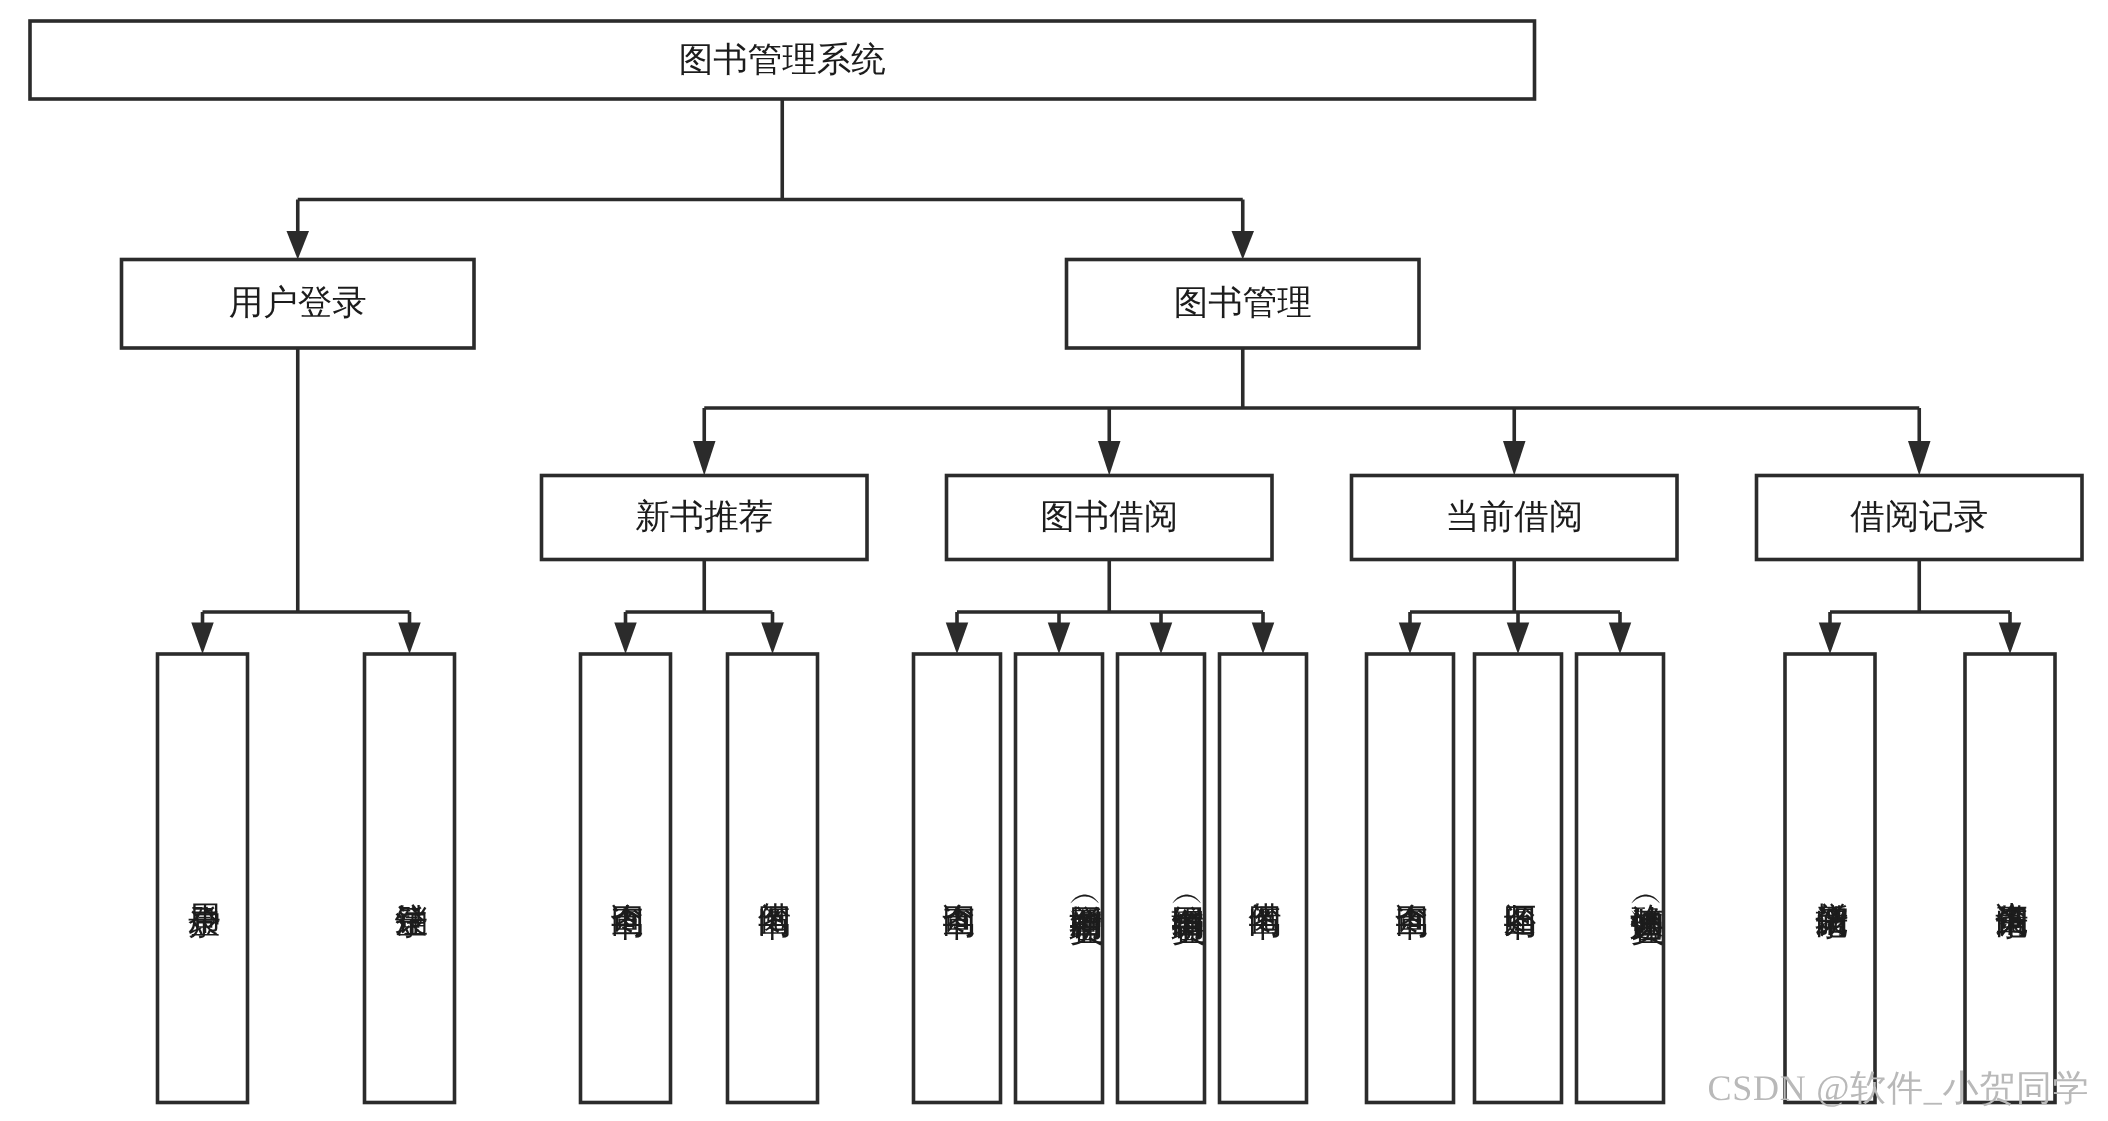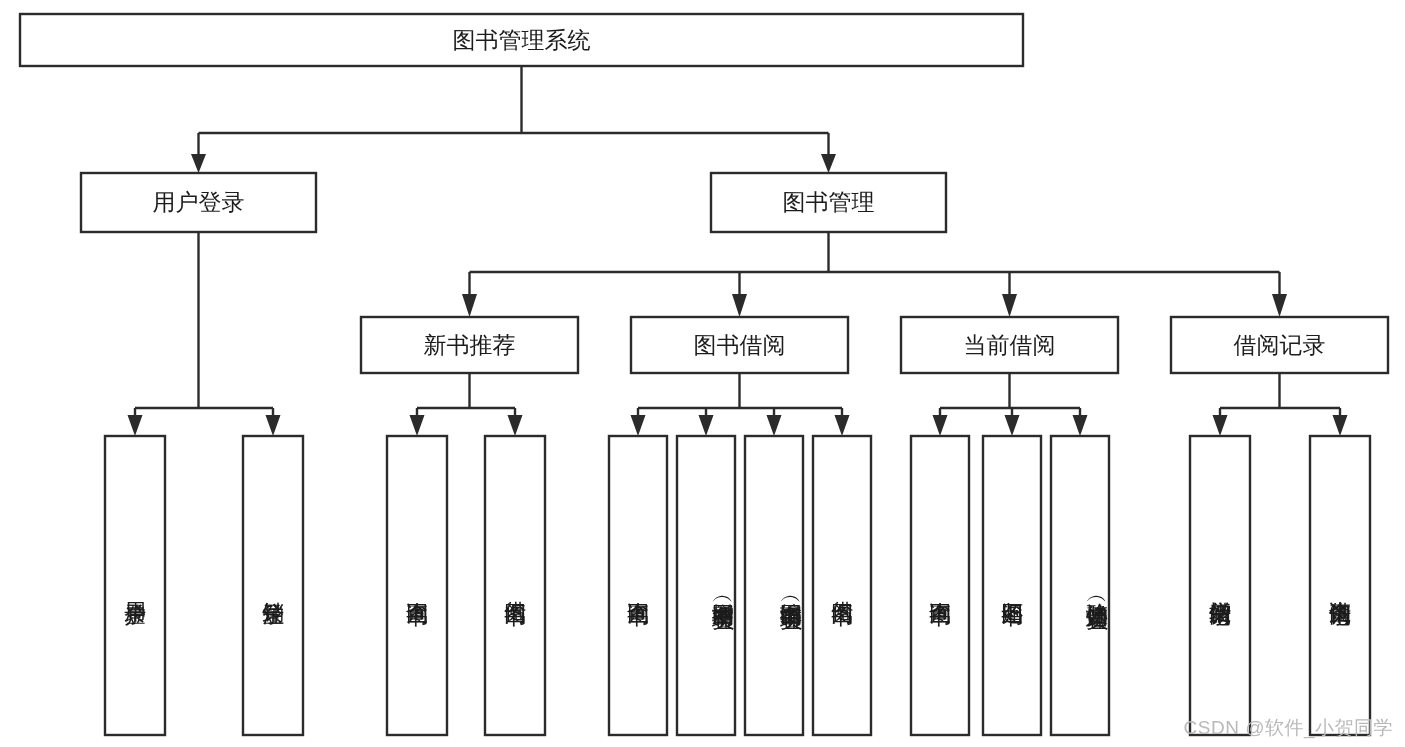--- a/index.html
+++ b/index.html
@@ -61,22 +61,22 @@
     writing-mode: vertical-rl;
     text-orientation: upright;
     letter-spacing: 1px;
     white-space: nowrap;
     pointer-events: none;
   }
   .watermark {
     position: absolute;
     right: 12px;
     bottom: 6px;
-    font-family: Liberation Sans, sans-serif;
-    font-size: 19px;
+    font-family: Liberation Serif, serif;
+    font-size: 24px;
     color: #b9b9b9;
     letter-spacing: 0.5px;
     white-space: nowrap;
   }
 </style>
 </head>
 <body>
 
 <div id="diagram-root">
 

